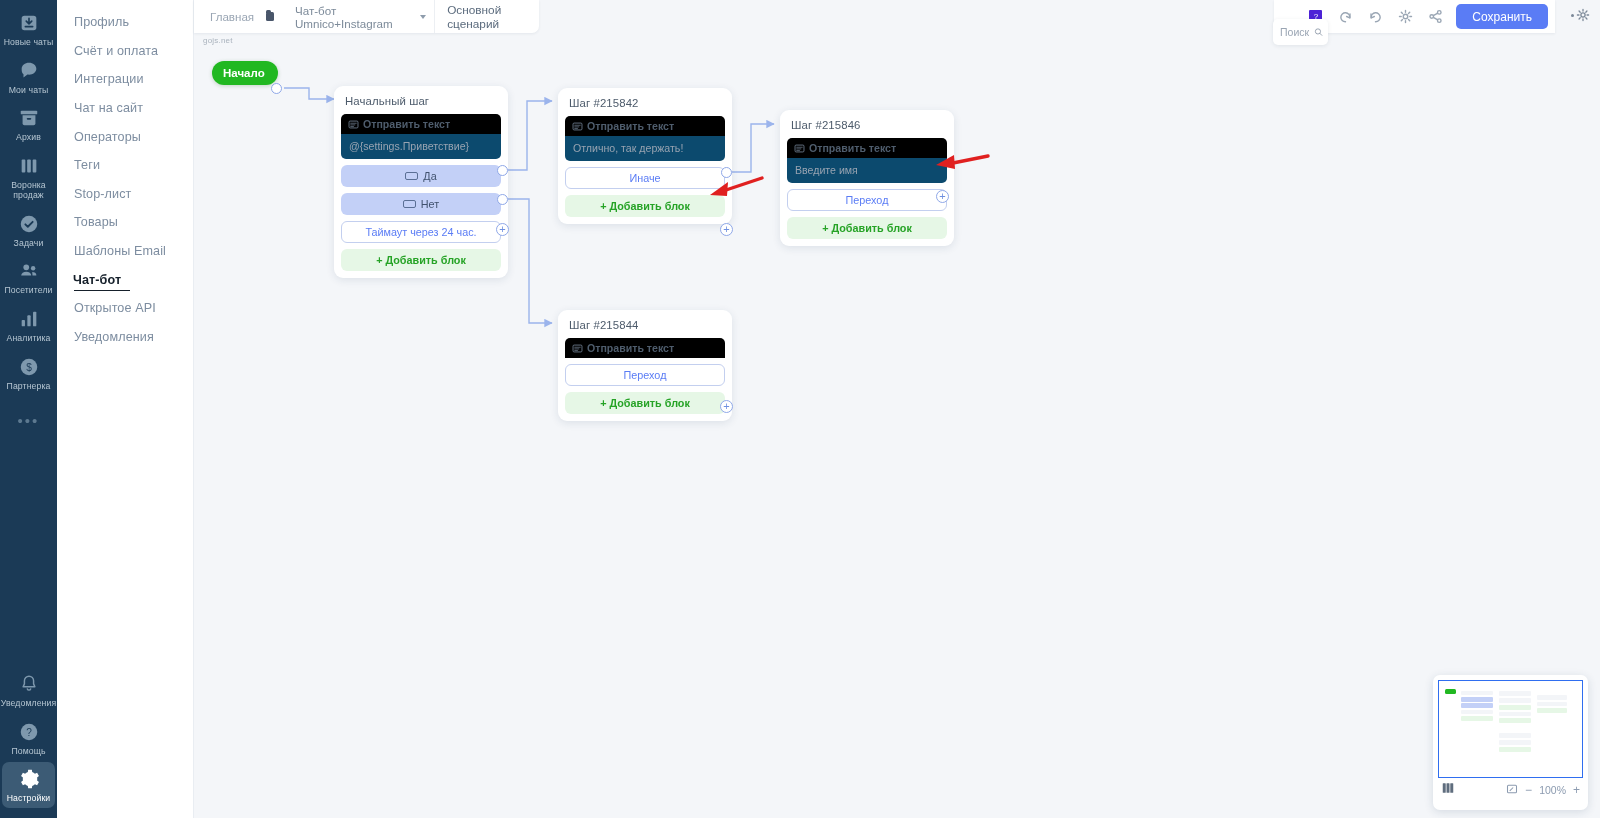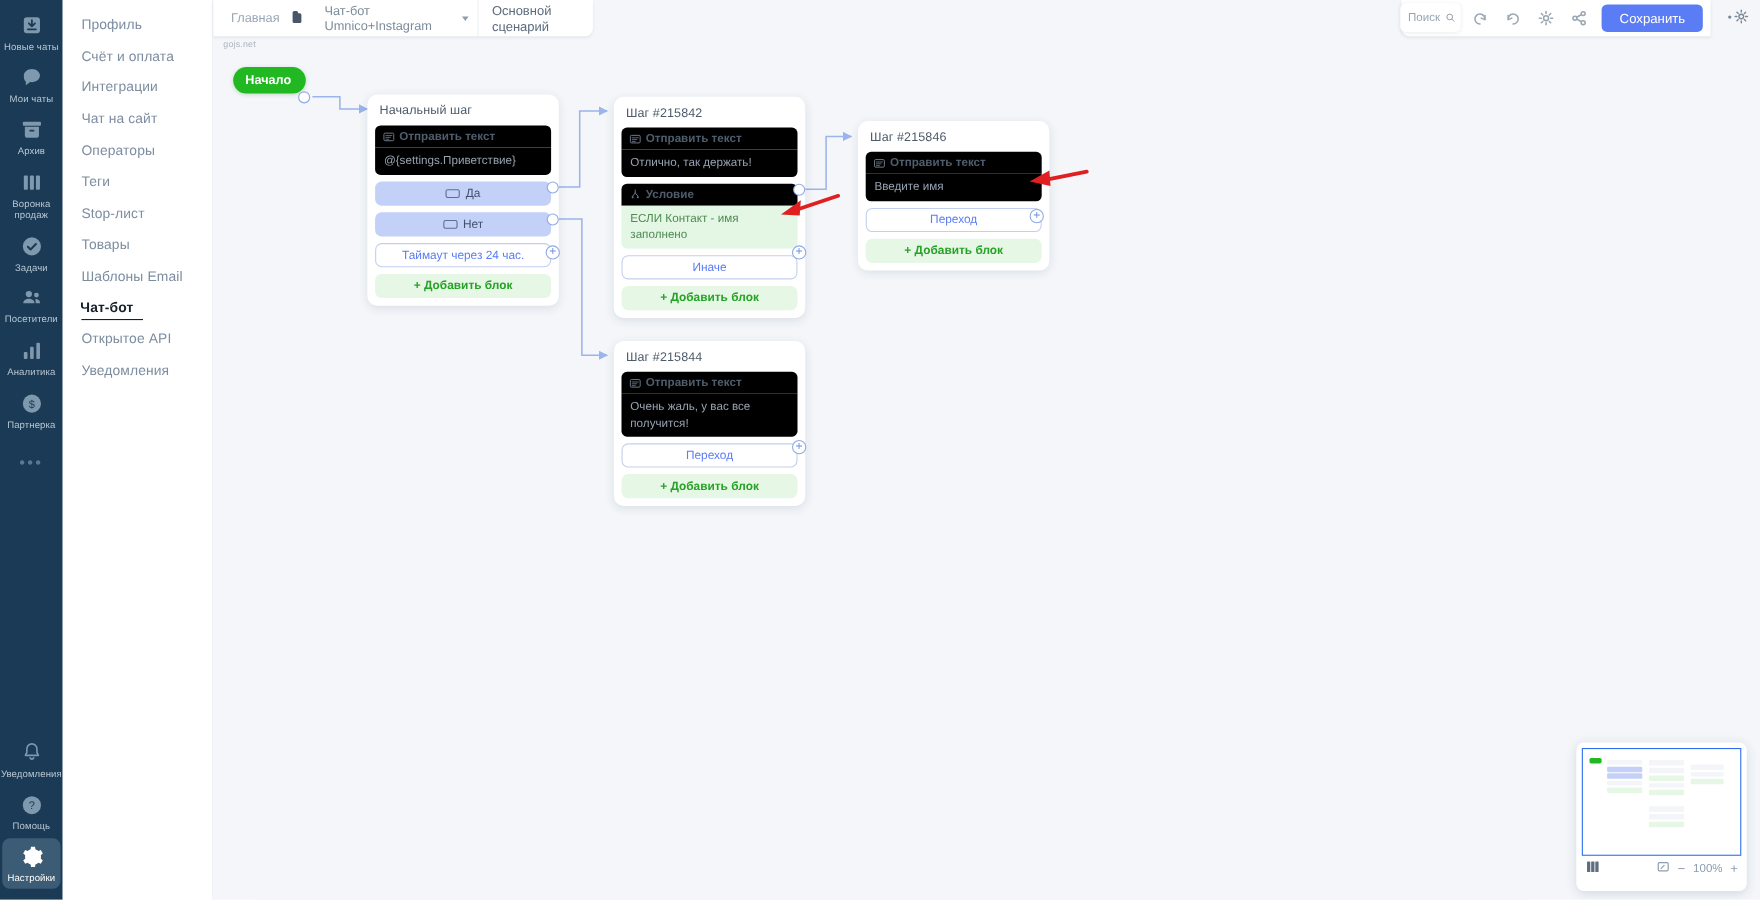--- a/index.html
+++ b/index.html
@@ -83,21 +83,21 @@
     height: 3px; background: #49566a; border-radius: 1.5px 1.5px 0 0;
   }
   .crumb-caret {
     width: 0; height: 0; border-left: 3.2px solid transparent;
     border-right: 3.2px solid transparent; border-top: 4px solid #8e9cac; margin-left: 3px;
   }
   .crumb-div { width: 1px; height: 33px; background: #eceff3; margin: 0 2px; }
   .crumb.current { color: #5b6b7d; font-size: 11.8px; padding-left: 10px; }
 
   .searchbox {
-    position: absolute; right: 272px; top: 3px; width: 55px; height: 26px;
+    position: absolute; right: 272px; top: 19px; width: 55px; height: 26px;
     background: #ffffff; border-radius: 5px; display: flex; align-items: center;
     justify-content: space-between; padding: 0 5px 0 7px;
     box-shadow: 0 1px 4px rgba(20,40,70,.09); z-index: 42; overflow: hidden;
   }
   .searchbox input {
     border: 0; outline: 0; font-size: 10.5px; color: #7b8898;
     width: 34px; font-family: "Liberation Sans", sans-serif; background: transparent;
   }
   .searchbox input::placeholder { color: #9aa5b3; }
 
@@ -136,21 +136,21 @@
     font-size: 11.4px; color: #4d5b6b; padding: 2px 4px 7px 4px; letter-spacing: .1px;
   }
   .blk { margin-bottom: 6px; }
   .blk-head {
     background: #000000; border-radius: 5px 5px 0 0; padding: 4px 7px;
     font-size: 10.6px; color: #4f5d6d; display: flex; align-items: center; gap: 4px;
     font-weight: bold;
   }
   .blk-head svg { width: 11px; height: 11px; }
   .blk-body {
-    background: #000000; border-radius: 0 0 5px 5px; padding: 5px 8px;
+    background: #0c4a6e; border-radius: 0 0 5px 5px; padding: 5px 8px;
     font-size: 10.6px; color: #98a3b1; line-height: 1.38; min-height: 20px;
   }
   .blk-body.cond {
     background: #e4f6e4; color: #4e8a51; border-radius: 0 0 5px 5px;
   }
   .choice {
     background: #c3d0f7; border-radius: 6px; height: 22px; margin-bottom: 6px;
     display: flex; align-items: center; justify-content: center; gap: 5px;
     font-size: 10.8px; color: #41526e; cursor: pointer;
   }
@@ -412,31 +412,20 @@
       <div class="blk">
         <div class="blk-head">
           <svg viewBox="0 0 16 16">
               <rect x="1.5" y="3" width="13" height="10" rx="1.6" fill="none" stroke="#6c7a8c" stroke-width="1.3"></rect>
               <path d="M4 6.2h8M4 8.6h6M4 11h4" stroke="#6c7a8c" stroke-width="1.1" stroke-linecap="round"></path>
             </svg>
           <span>Отправить текст</span>
         </div>
         <div class="blk-body">Отлично, так держать!</div>
       </div>
-      <div class="blk">
-        <div class="blk-head">
-          <svg viewBox="0 0 16 16">
-              <path d="M8 2.5v4m0 0L4.6 10.5M8 6.5l3.4 4" stroke="#6c7a8c" stroke-width="1.3" fill="none" stroke-linecap="round"></path>
-              <circle cx="4.6" cy="12.2" r="1.3" fill="#6c7a8c"></circle>
-              <circle cx="11.4" cy="12.2" r="1.3" fill="#6c7a8c"></circle>
-            </svg>
-          <span>Условие</span>
-        </div>
-        <div class="blk-body cond">ЕСЛИ Контакт - имя заполнено</div>
-      </div>
       <div class="outline-btn">
         <span>Иначе</span>
       </div>
       <div class="addblk">+ Добавить блок</div>
     </div>
     <div class="port" style="left:527px; top:166.5px;"></div>
     <div class="plusport" style="left:526px; top:222.5px;">+</div>
 
     <div class="node" style="left:586px; top:110px; width:174px;">
       <div class="node-title">Шаг #215846</div>
@@ -460,21 +449,20 @@
     <div class="node" style="left:364px; top:310px; width:174px;">
       <div class="node-title">Шаг #215844</div>
       <div class="blk">
         <div class="blk-head">
           <svg viewBox="0 0 16 16">
               <rect x="1.5" y="3" width="13" height="10" rx="1.6" fill="none" stroke="#6c7a8c" stroke-width="1.3"></rect>
               <path d="M4 6.2h8M4 8.6h6M4 11h4" stroke="#6c7a8c" stroke-width="1.1" stroke-linecap="round"></path>
             </svg>
           <span>Отправить текст</span>
         </div>
-        <div class="blk-body">Очень жаль, у вас все получится!</div>
       </div>
       <div class="outline-btn">
         <span>Переход</span>
       </div>
       <div class="addblk">+ Добавить блок</div>
     </div>
     <div class="plusport" style="left:526px; top:400px;">+</div>
 
     <svg class="ann" style="left:512px; top:174px; width:60px; height:28px;">
       <path d="M56,4 L14,18" stroke="#e02020" stroke-width="3.4" stroke-linecap="round"></path>

